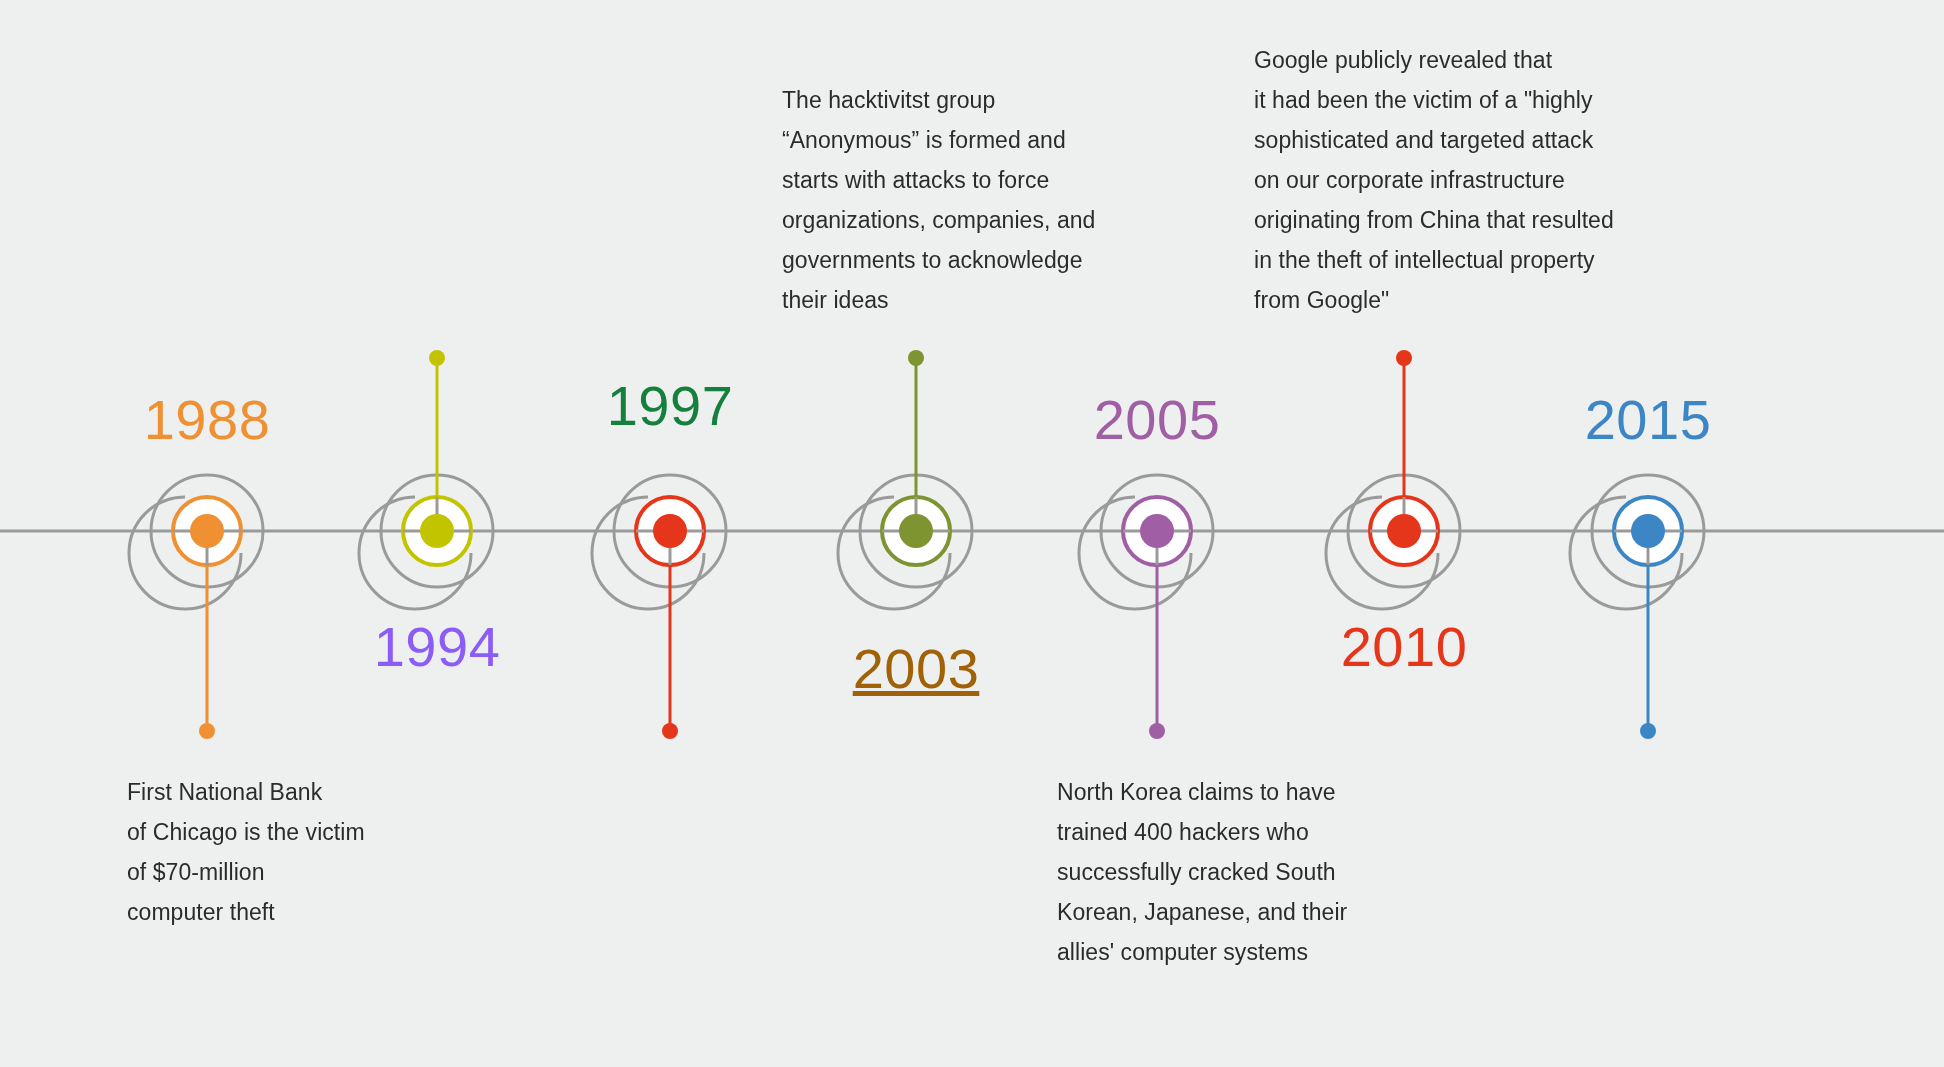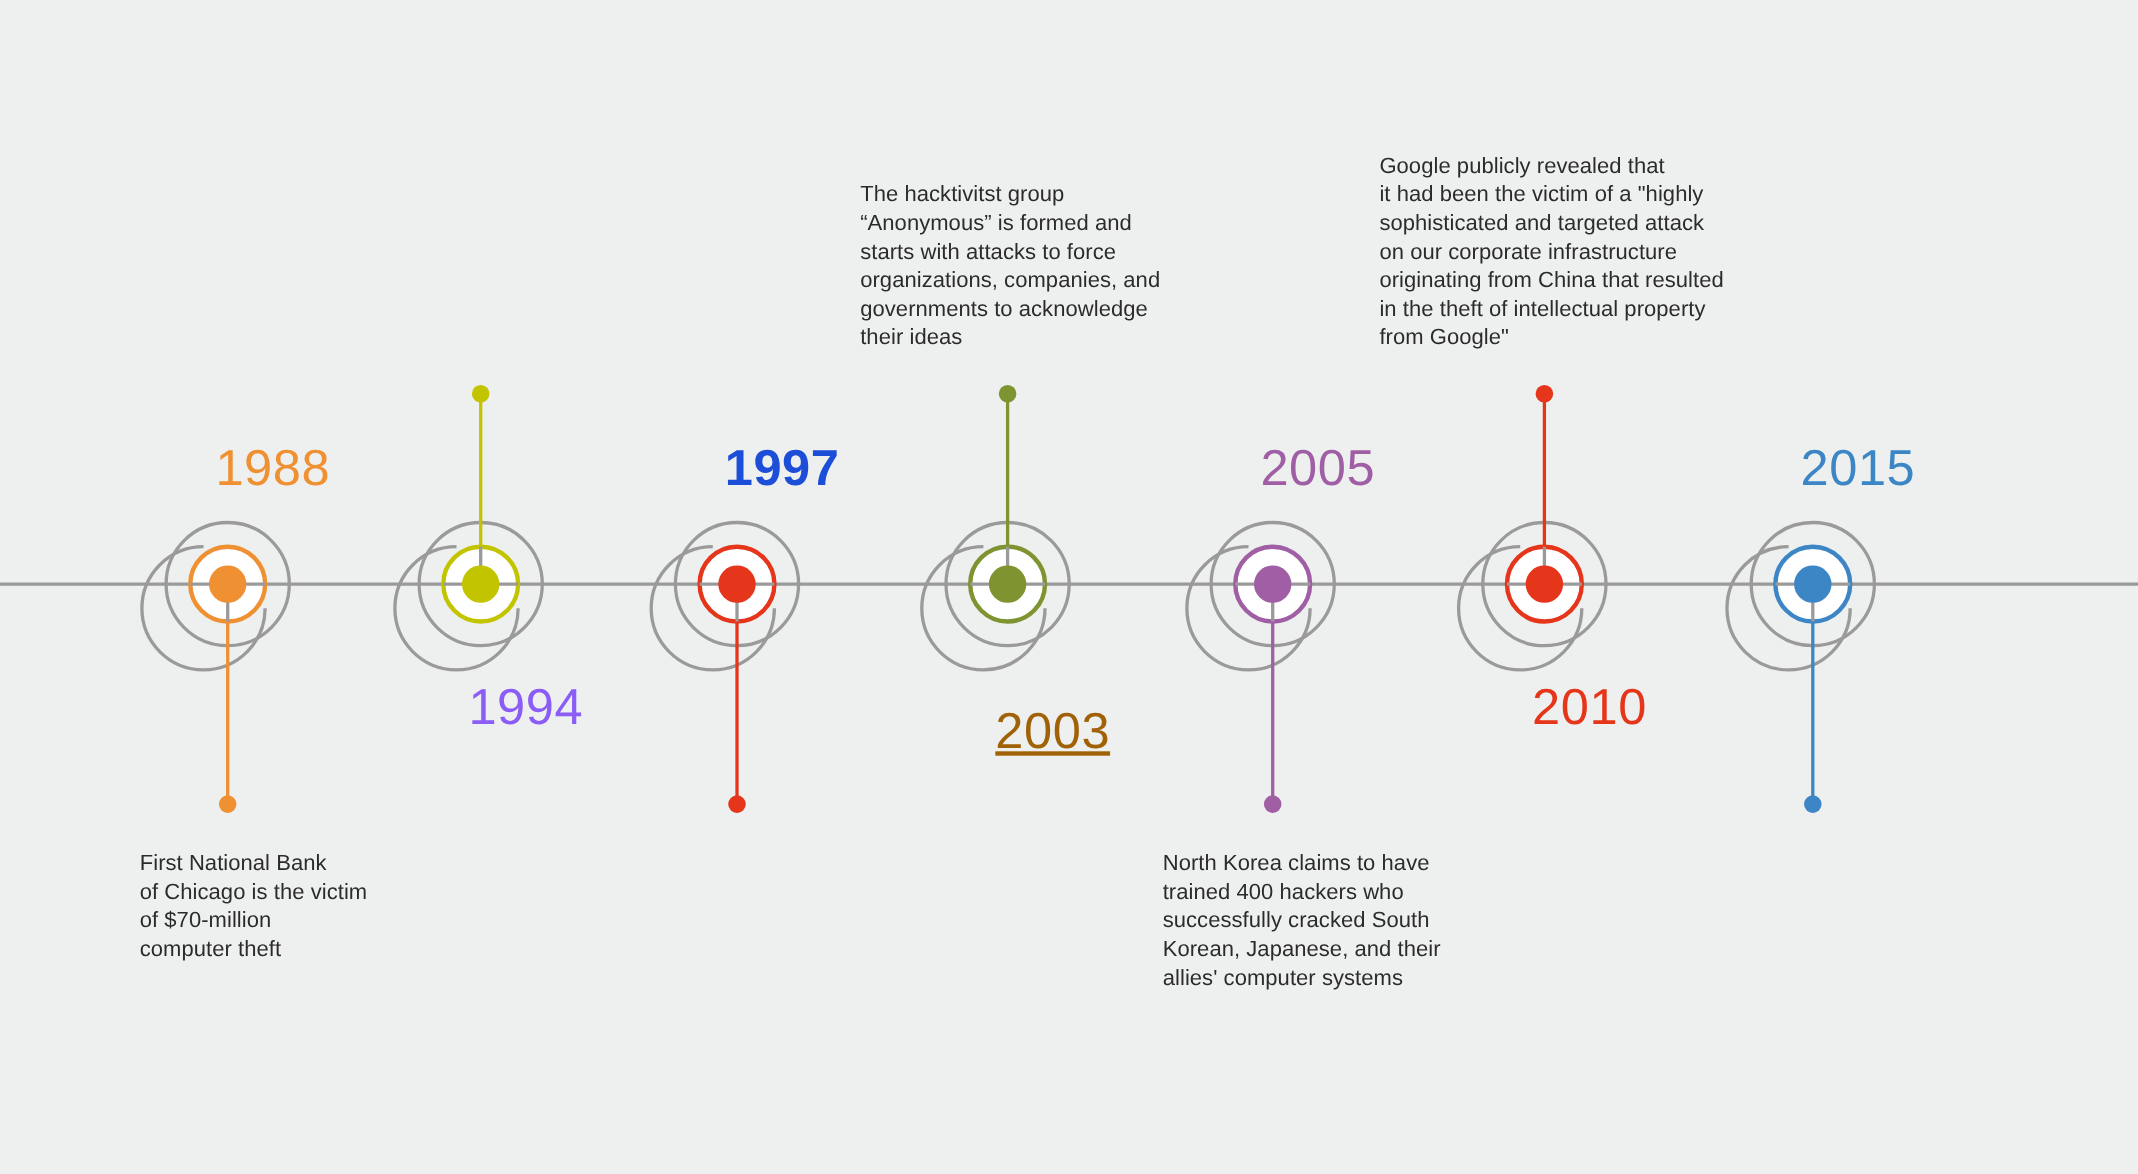--- a/index.html
+++ b/index.html
@@ -9,35 +9,34 @@
     background:#eef0ef;
     font-family:"Liberation Sans","DejaVu Sans",sans-serif;
     overflow:hidden;
     position:relative;
   }
   #stage{position:absolute;left:0;top:0;width:1944px;height:1067px;}
   #vec{position:absolute;left:0;top:0;width:1944px;height:1067px;}
 
   .year{
     position:absolute;
-    font-size:46px;
+    font-size:56px;
     font-weight:400;
     letter-spacing:0.5px;
     white-space:nowrap;
     line-height:1;
     user-select:none;
-    margin-left:41px;
   }
   .year.above{transform:translate(-50%,-100%);}
   .year.below{transform:translate(-50%,0);}
 
   .note{
     position:absolute;
-    font-size:20px;
-    line-height:26px;
+    font-size:23px;
+    line-height:40px;
     color:#2b2b2b;
     white-space:pre;
     letter-spacing:0.05px;
   }
   .note.top{transform:translate(0,-100%);}
 </style>
 </head>
 <body>
 
 <div id="stage">
@@ -113,21 +112,21 @@
         <line x1="1648" y1="531" x2="1648" y2="565" stroke="#9a9a9a" stroke-width="3"></line>
         <circle cx="1648" cy="531" r="17" fill="#3d86c6"></circle>
       </g>
     </svg>
 <div class="year above" style="left: 207px; top: 448px; color: rgb(239, 144, 50);">1988</div>
     <div class="note" style="left: 127px; top: 772px; color: rgb(43, 43, 43);">First National Bank
 of Chicago is the victim
 of $70-million
 computer theft</div>
     <div class="year below" style="left: 437px; top: 619px; color: #8b5cf6;">1994</div>
-    <div class="year above" style="left: 670px; top: 448px; color: #1d4ed8; font-weight: bold;">1997</div>
+    <div class="year above" style="left: 670px; top: 434px; color: #15803d;">1997</div>
     <div class="year below" style="left: 916px; top: 641px; color: #a16207; text-decoration: underline;">2003</div>
     <div class="note top" style="left: 782px; top: 320px; color: rgb(43, 43, 43);">The hacktivitst group
 “Anonymous” is formed and
 starts with attacks to force
 organizations, companies, and
 governments to acknowledge
 their ideas</div>
     <div class="year above" style="left: 1157px; top: 448px; color: rgb(160, 95, 165);">2005</div>
     <div class="note" style="left: 1057px; top: 772px; color: rgb(43, 43, 43);">North Korea claims to have
 trained 400 hackers who

